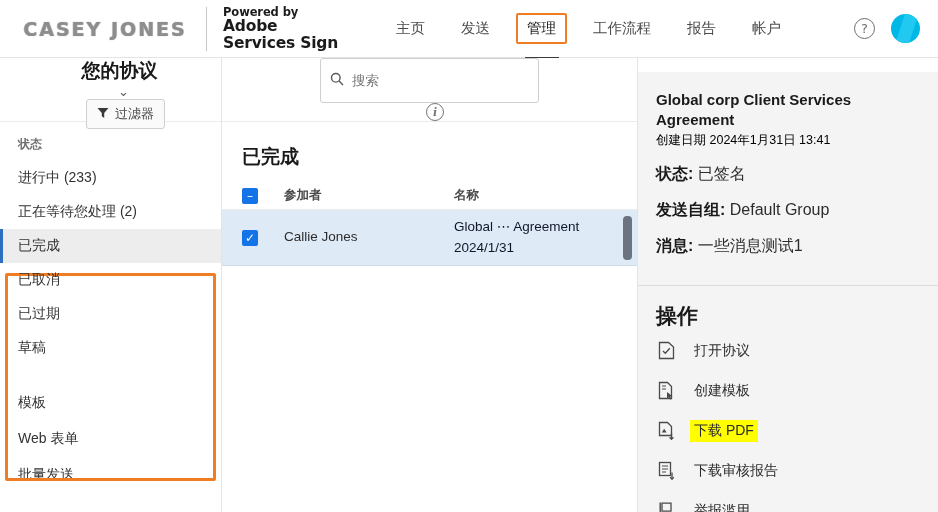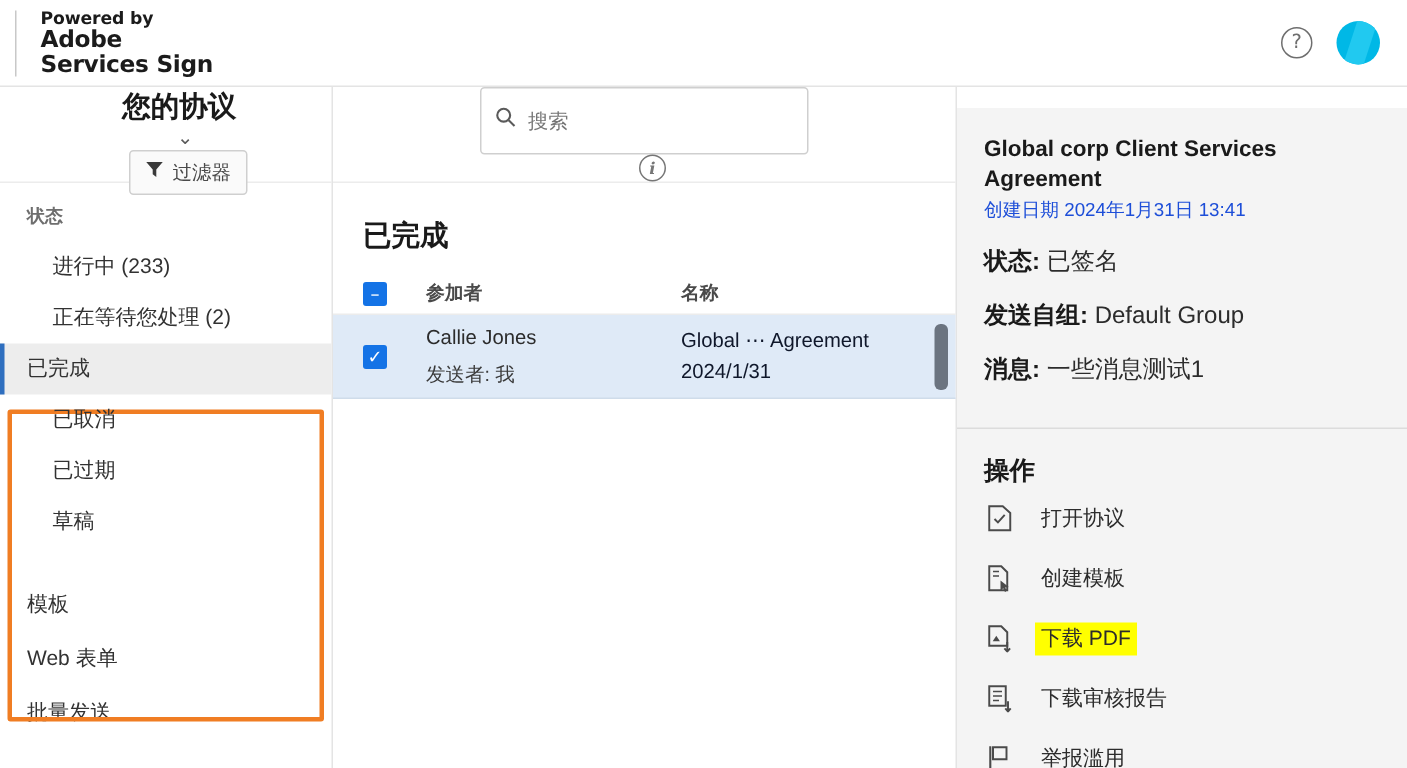--- a/index.html
+++ b/index.html
@@ -98,21 +98,21 @@
     font-size: 12px; color: #6e6e6e; font-weight: bold;
     padding: 14px 0 8px 18px;
   }
   .orange-box {
     position: absolute; left: 5px; top: 112px; width: 211px; height: 208px;
     border: 3px solid #f07d23; border-radius: 2px; pointer-events: none;
   }
   .status-list { position: relative; }
   .status-item {
     height: 34px; display: flex; align-items: center;
-    padding-left: 35px; font-size: 14px; color: #323232; cursor: pointer;
+    padding-left: 18px; font-size: 14px; color: #323232; cursor: pointer;
     position: relative;
   }
   .status-item.sel {
     background: #ededed;
     border-left: 3px solid #2f6fbf;
     padding-left: 15px;
   }
   .section-gap { height: 20px; }
   .nav-item2 {
     height: 36px; display: flex; align-items: center;
@@ -175,45 +175,54 @@
     background: #6b7480; border-radius: 4px; cursor: pointer;
   }
 
   
   .rpanel {
     position: absolute; left: 638px; top: 72px; width: 300px; height: 454px;
     background: #f4f4f4;
   }
   .rp-top { padding: 18px 18px 16px 18px; }
   .rp-title { font-size: 15px; font-weight: bold; color: #1a1a1a; line-height: 1.3; }
-  .rp-date { font-size: 12.5px; color: #1d4ed8; margin-top: 3px; }
+  .rp-date { font-size: 12.5px; color: #000000; margin-top: 3px; }
   .rp-field { font-size: 16px; color: #2c2c2c; margin-top: 15px; }
   .rp-field b { font-weight: bold; color: #1a1a1a; }
   .rp-sep { height: 1px; background: #dcdcdc; margin: 12px 0 0 0; }
-  .ops-title { font-size: 17px; font-weight: bold; color: #1a1a1a; padding: 16px 16px 10px 18px; }
+  .ops-title { font-size: 21px; font-weight: bold; color: #1a1a1a; padding: 16px 16px 10px 18px; }
   .op-row {
     display: flex; align-items: flex-start; height: 40px; padding-left: 18px; cursor: pointer;
   }
   .op-ico { width: 20px; height: 20px; flex: none; display: flex; align-items: center; justify-content: center; }
   .op-lbl { font-size: 14px; color: #2c2c2c; margin-left: 14px; padding: 2px 4px; }
   .op-lbl.hl { background: #ffff00; }
 </style>
 </head>
 <body>
 
 <div id="app">
 
   <div class="topbar">
+    <div class="brand-logo">CASEY JONES</div>
     <div class="brand-divider"></div>
     <div class="powered">
       <div class="p1">Powered by</div>
       <div class="p2">Adobe</div>
       <div class="p3">Services Sign</div>
     </div>
 
+    <div class="mainnav">
+      <div class="navitem">主页</div>
+      <div class="navitem">发送</div>
+      <div class="navitem boxed">管理</div>
+      <div class="navitem">工作流程</div>
+      <div class="navitem">报告</div>
+      <div class="navitem">帐户</div>
+    </div>
 
     <div class="topright">
       <div class="help-icon">?</div>
       <div class="avatar"></div>
     </div>
   </div>
 
   <div class="sidebar">
     <div class="sidebar-head">
       <span class="agreements-title">您的协议</span>
@@ -271,21 +280,20 @@
         <div class="col-p">参加者</div>
         <div class="col-n">名称</div>
       </div>
 
       <div class="tbl-row">
         <div class="cb">
           <span class="mark">✓</span>
         </div>
         <div class="cell-p">
           <div>Callie Jones</div>
-          <div class="sub">发送者: 我</div>
         </div>
         <div class="cell-n">
           <div>Global ⋯ Agreement</div>
           <div>2024/1/31</div>
         </div>
         <div class="scroll-thumb"></div>
       </div>
     </div>
   </div>
 

